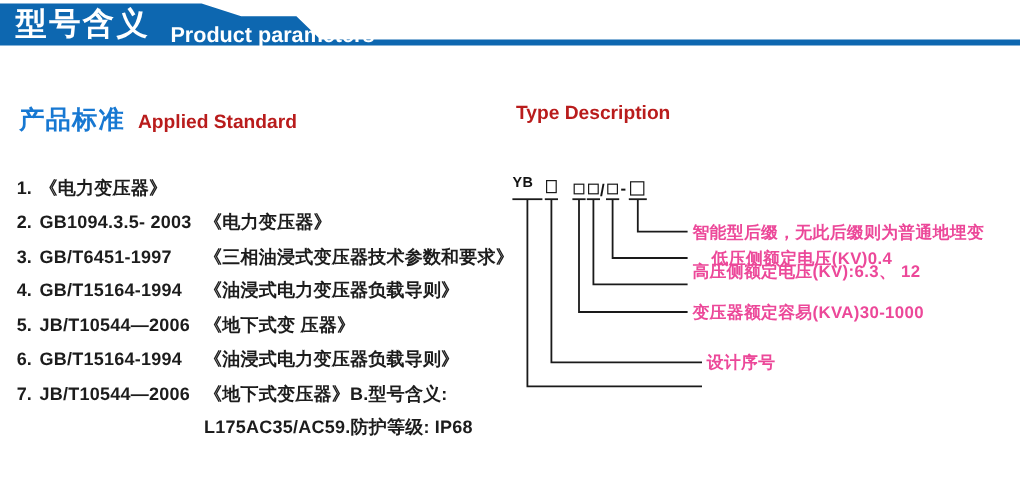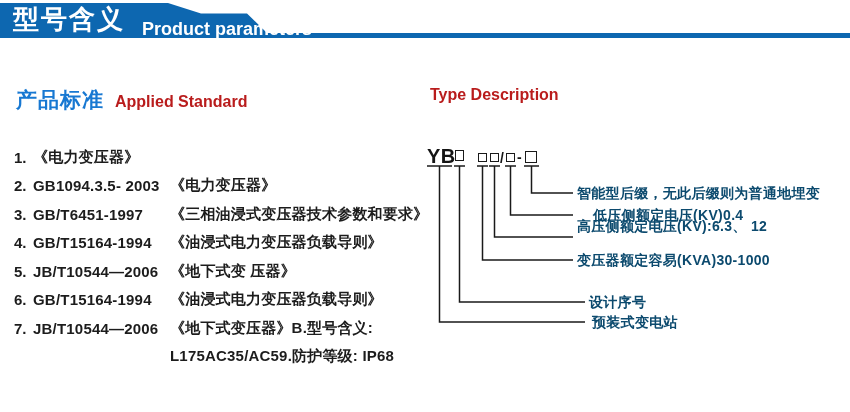--- a/index.html
+++ b/index.html
@@ -30,25 +30,25 @@
   .std-list{position:absolute;left:14px;top:143px;width:420px;}
   .std-row{display:flex;height:28.5px;align-items:center;white-space:nowrap;
     font-size:15px;color:#1c1c1c;font-weight:600;}
   .std-num{width:19px;flex:0 0 19px;}
   .std-code{width:137px;flex:0 0 137px;letter-spacing:0.2px;}
   .std-title{letter-spacing:0.2px;}
 
   
   .diagram{position:absolute;left:425px;top:140px;width:425px;height:210px;}
   .diagram svg{position:absolute;left:0;top:0;width:425px;height:210px;}
-  .model-prefix{position:absolute;left:2px;top:5px;font-size:20px;font-weight:700;
+  .model-prefix{position:absolute;left:2px;top:5px;font-size:12px;font-weight:700;
     color:#141414;letter-spacing:0.5px;}
   .mbox{position:absolute;border:1.5px solid #1a1a1a;background:#ffffff;box-sizing:border-box;}
   .msep{position:absolute;font-size:14px;font-weight:700;color:#141414;}
-  .dlabel{position:absolute;font-size:14px;font-weight:700;color:#0c4a6e;white-space:nowrap;
+  .dlabel{position:absolute;font-size:14px;font-weight:700;color:#ec4899;white-space:nowrap;
     letter-spacing:0.3px;}
 </style>
 </head>
 <body>
 
 <div>
   <svg class="banner-svg" viewBox="0 0 850 42">
     <polygon points="0,3 168,3 201,13.5 247,13.5 267,33 850,33 850,38 0,38" fill="#0d67b0"></polygon>
   </svg>
   <div class="banner-title">型号含义</div>
@@ -133,14 +133,13 @@
   <div class="msep" style="left:75px;top:10px;">/</div>
   <div class="mbox" style="left:81px;top:13px;width:9px;height:9px;"></div>
   <div class="msep" style="left:92px;top:9px;">-</div>
   <div class="mbox" style="left:100px;top:11px;width:12px;height:12px;"></div>
 
   <div class="dlabel" style="left:152px;top:45px;">智能型后缀，无此后缀则为普通地埋变</div>
   <div class="dlabel" style="left:152px;top:67px;margin-left:16px;">低压侧额定电压(KV)0.4</div>
   <div class="dlabel" style="left:152px;top:78px;">高压侧额定电压(KV):6.3、 12</div>
   <div class="dlabel" style="left:152px;top:112px;">变压器额定容易(KVA)30-1000</div>
   <div class="dlabel" style="left:164px;top:154px;">设计序号</div>
-  <div class="dlabel" style="left:167px;top:174px;">预装式变电站</div>
 </div>
 
 </body></html>

